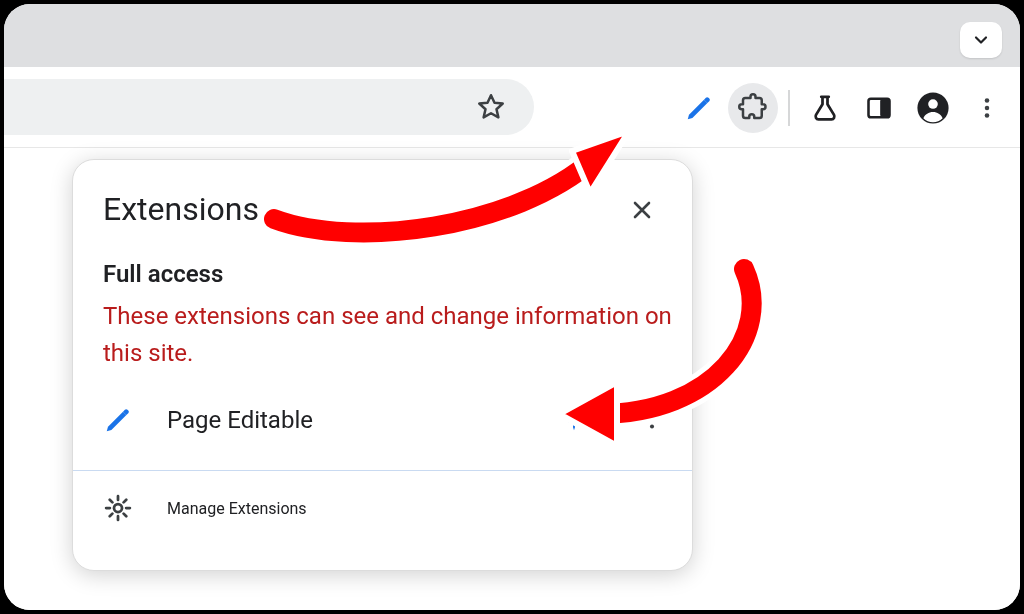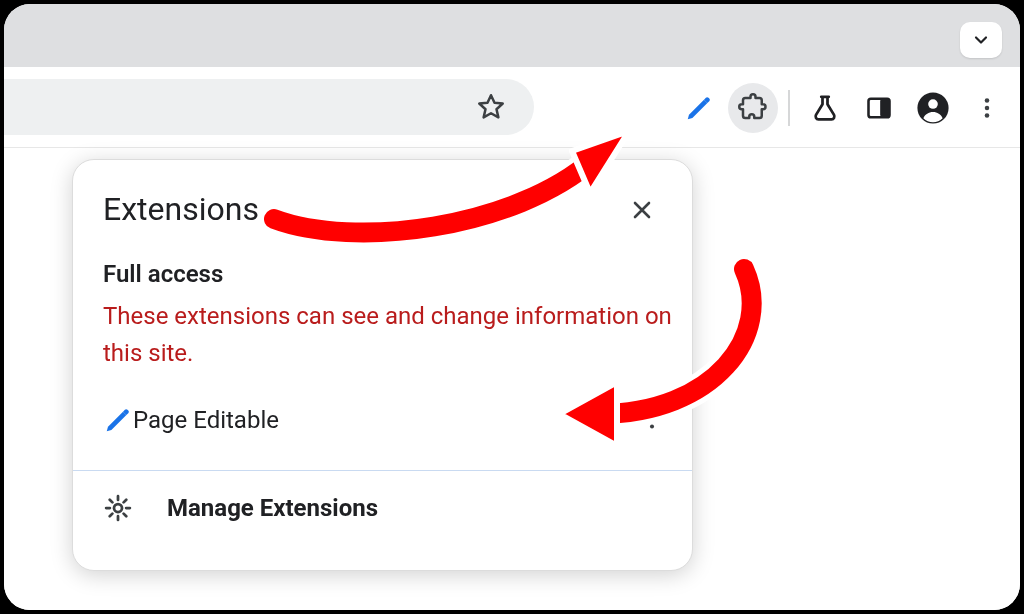--- a/index.html
+++ b/index.html
@@ -14,24 +14,24 @@
   .icon-btn.active { background: #e8e9eb; }
   .toolbar-right { position: absolute; right: 8px; top: 16px; display: flex; align-items: center; gap: 4px; }
   .vsep { width: 2px; height: 36px; background: #d6d7d8; margin: 0 6px; }
   .content { position: absolute; top: 144px; left: 0; right: 0; bottom: 0; background: #fff; }
   .popup { position: absolute; left: 68px; top: 155px; width: 621px; height: 412px; background: #fff; border-radius: 22px; border: 1px solid #dcdcdc; box-shadow: 0 4px 22px rgba(0,0,0,.18); }
   .popup-head { display: flex; align-items: flex-start; justify-content: space-between; padding: 30px 30px 6px 30px; }
   .popup-title { font-size: 32px; font-weight: 400; color: #202124; }
   .popup-sub { padding: 24px 18px 0 30px; }
   .popup-sub-title { font-size: 24px; font-weight: 600; color: #202124; margin-bottom: 10px; }
   .popup-sub-desc { font-size: 24px; color: #b91c1c; line-height: 1.55; }
-  .ext-row { display: flex; align-items: center; padding: 26px 18px 28px 30px; }
+  .ext-row { display: flex; align-items: center; padding: 26px 18px 28px 30px; gap: 34px; }
   .ext-name { font-size: 24px; color: #202124; flex: 1; }
   .footer-row { display: flex; align-items: center; padding: 22px 18px 22px 30px; gap: 34px; border-top: 1px solid #c9daf1; }
-  .footer-label { font-size: 24px; color: #202124; flex: 1; font-weight: bold; }
+  .footer-label { font-size: 16px; color: #202124; flex: 1; }
   .arrow-svg { position: absolute; pointer-events: none; }
   svg { display: block; }
 </style>
 </head>
 <body>
 
 <div class="frame">
   <div class="window">
 
     <div class="tabstrip">

